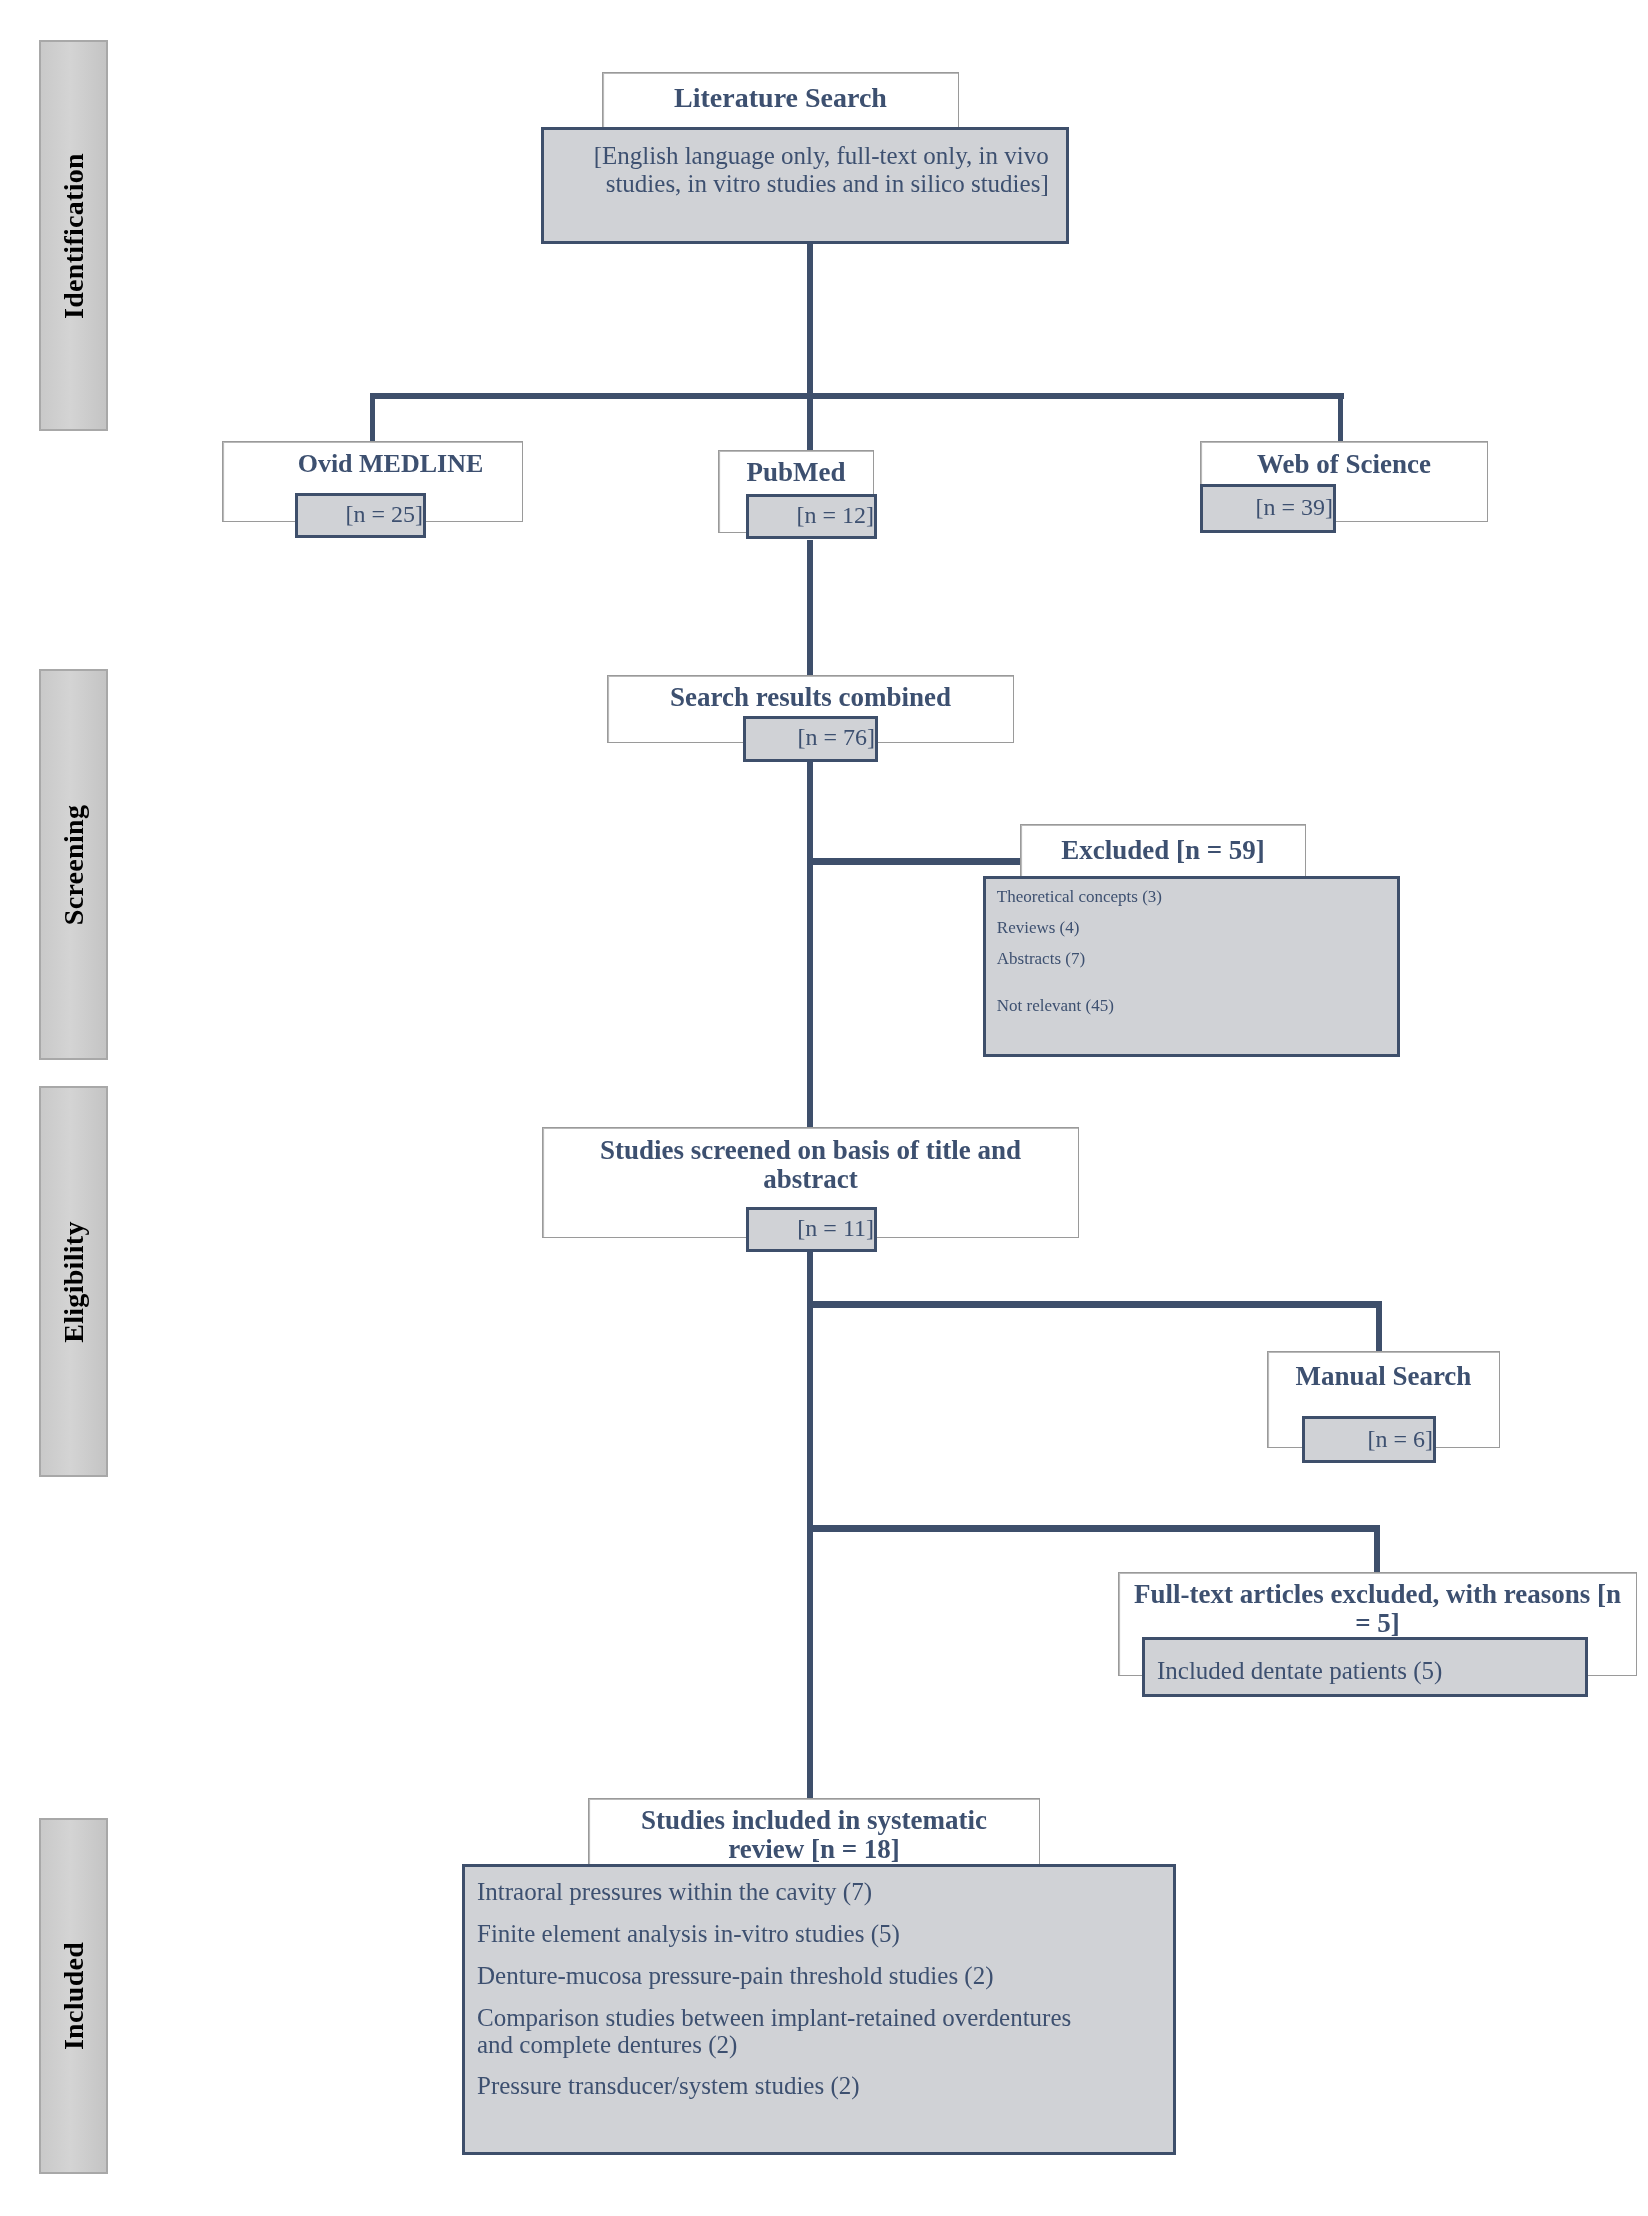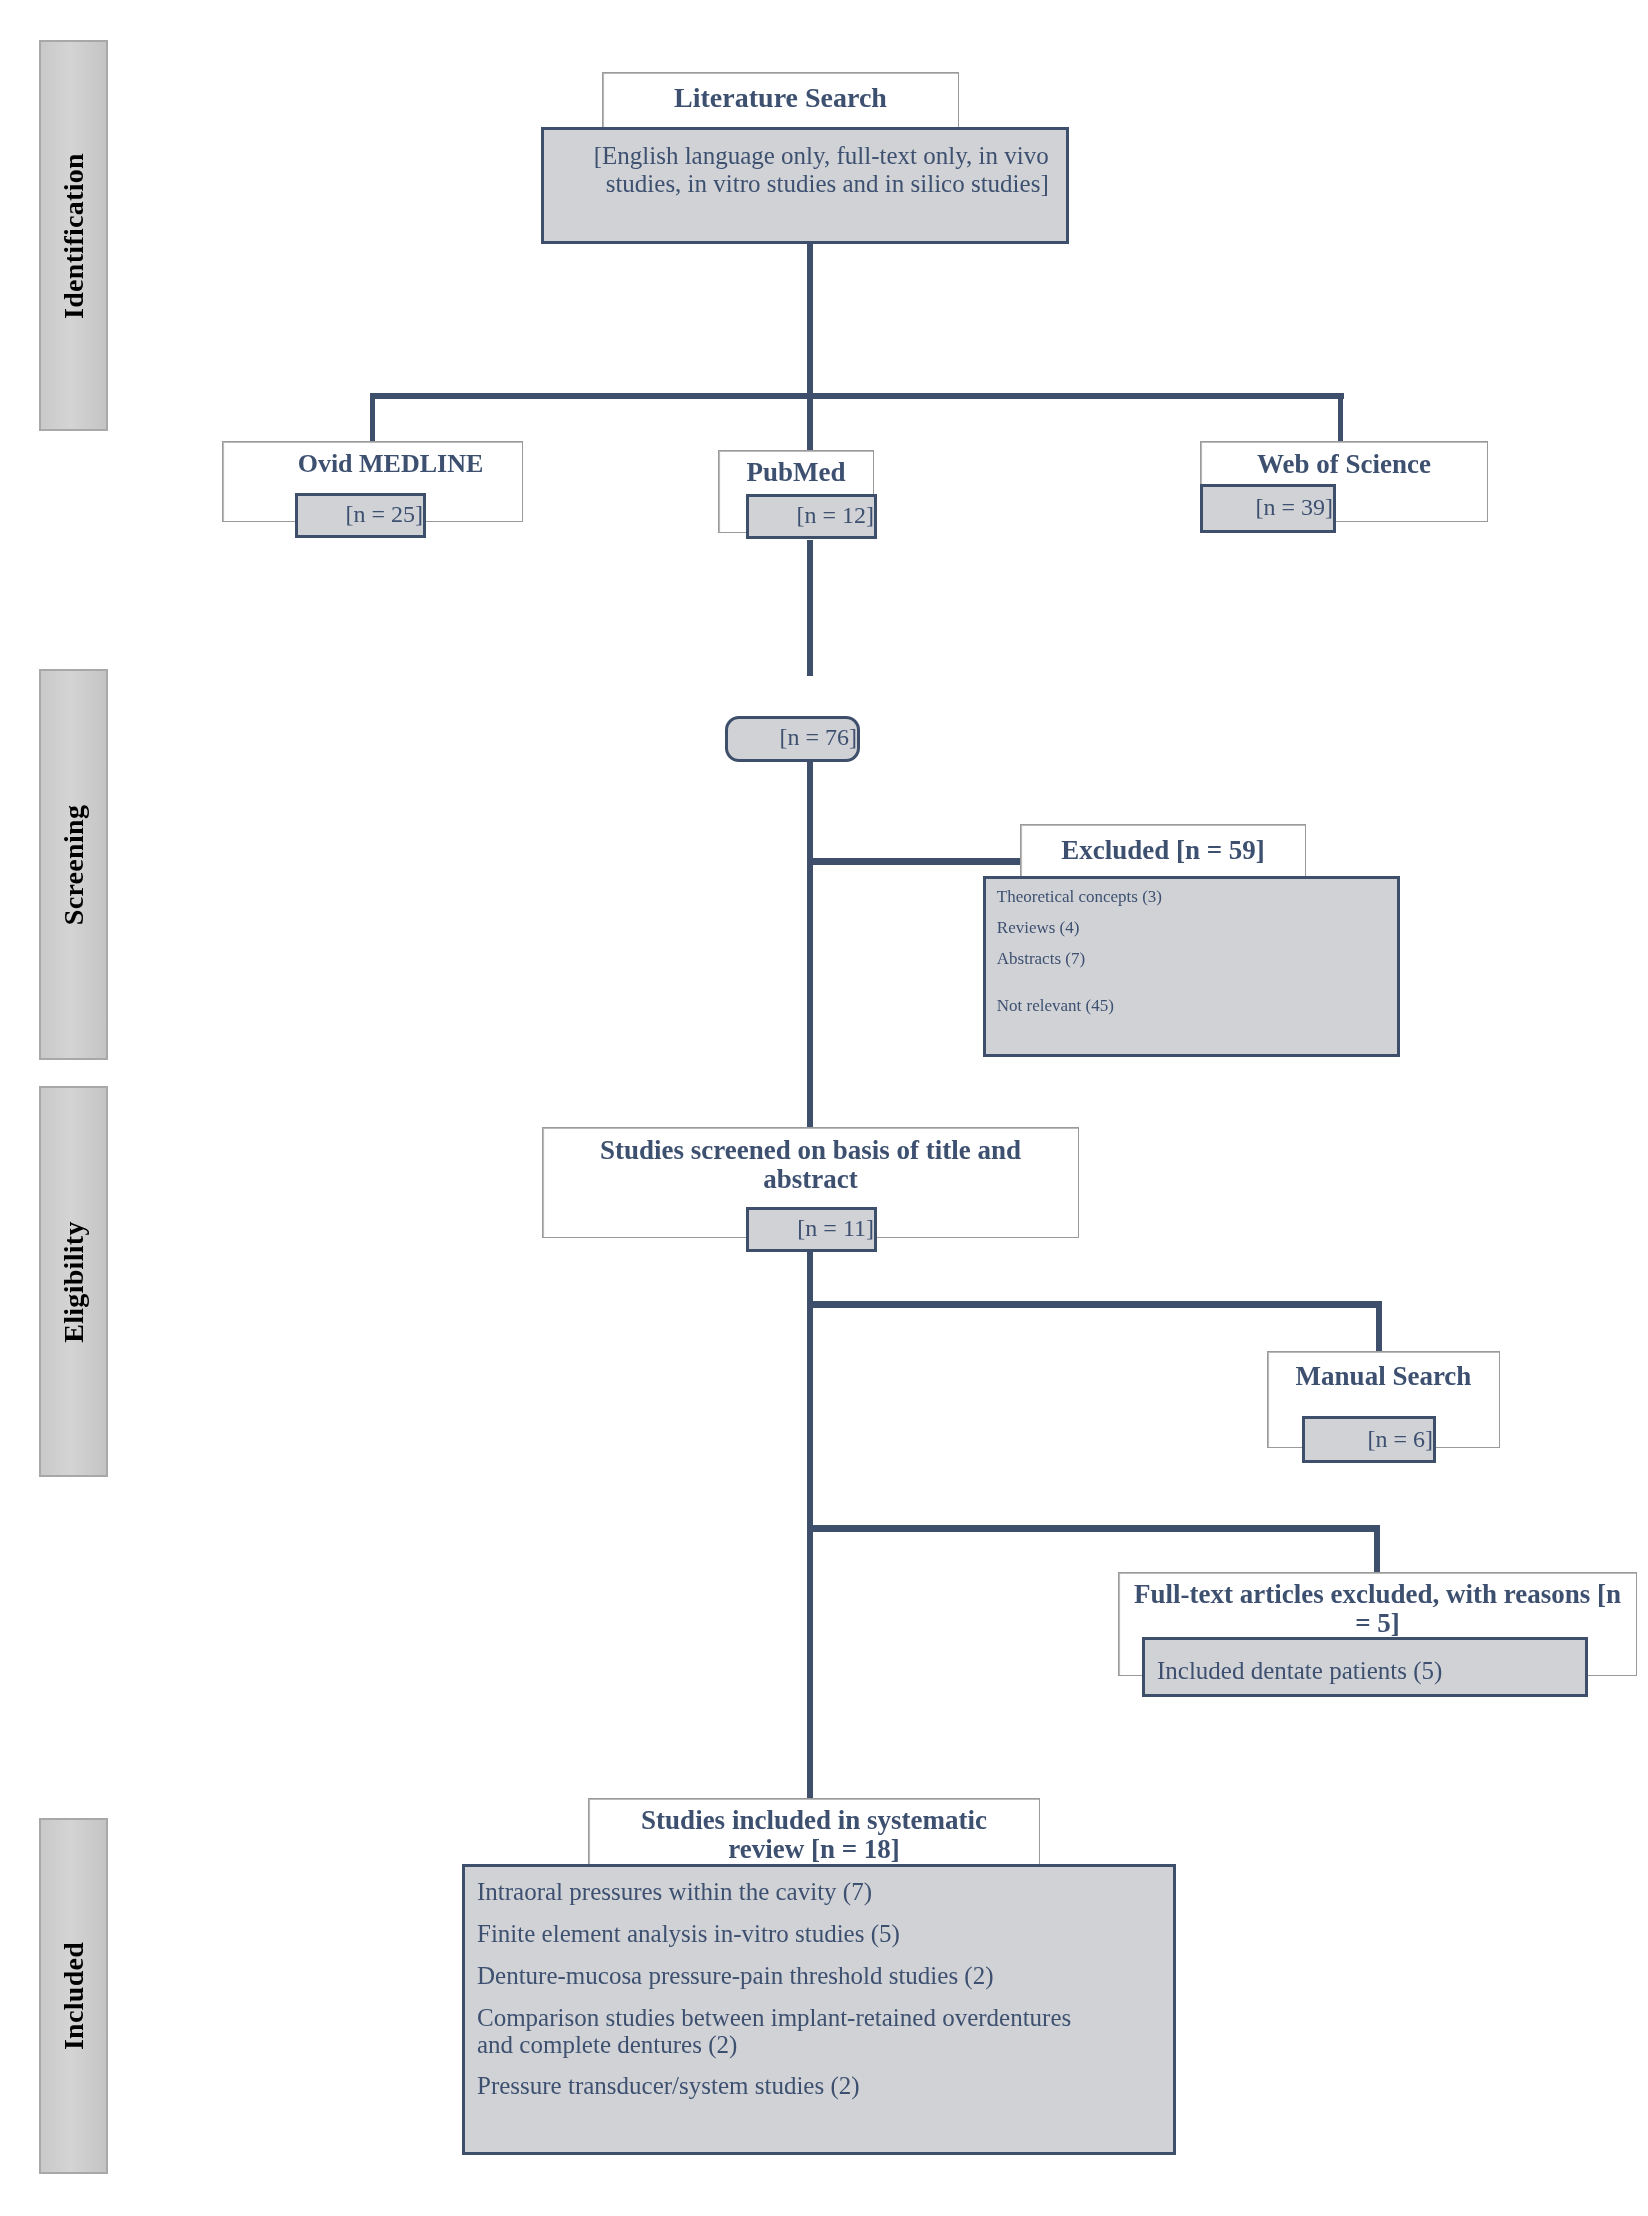--- a/index.html
+++ b/index.html
@@ -143,21 +143,24 @@
     <div class="gtext" style="font-size:24px; padding-top:5.4px;">[n = 12]</div>
   </div>
 
   <div class="wbox" style="left:1200px; top:441px; width:288px; height:81px;">
     <div class="wtitle" style="font-size:27px; padding-top:7.6px;">Web of Science</div>
   </div>
   <div class="gbox" style="left:1200px; top:484px; width:136px; height:49px;">
     <div class="gtext" style="font-size:24px; padding-top:6.5px;">[n = 39]</div>
   </div>
 
-  <div class="gbox" style="left:725px; top:716px; width:135px; height:46px;border-radius:14px;">
+  <div class="wbox" style="left:607px; top:675px; width:407px; height:68px;">
+    <div class="wtitle" style="font-size:27px; padding-top:6.5px;">Search results combined</div>
+  </div>
+  <div class="gbox" style="left:743px; top:716px; width:135px; height:46px;">
     <div class="gtext" style="font-size:24px; padding-top:5.4px;">[n = 76]</div>
   </div>
 
   <div class="wbox" style="left:1020px; top:824px; width:286px; height:66px;">
     <div class="wtitle" style="font-size:27px; padding-top:11px;">Excluded [n = 59]</div>
   </div>
   <div class="gbox left" style="left:983px; top:876px; width:417px; height:181px;">
     <div class="gtext" style="font-size:17px; padding:7.6px 0 0 10.8px;">
       <div class="gline" style="margin-bottom:12px;">Theoretical concepts (3)</div>
       <div class="gline" style="margin-bottom:12px;">Reviews (4)</div>

